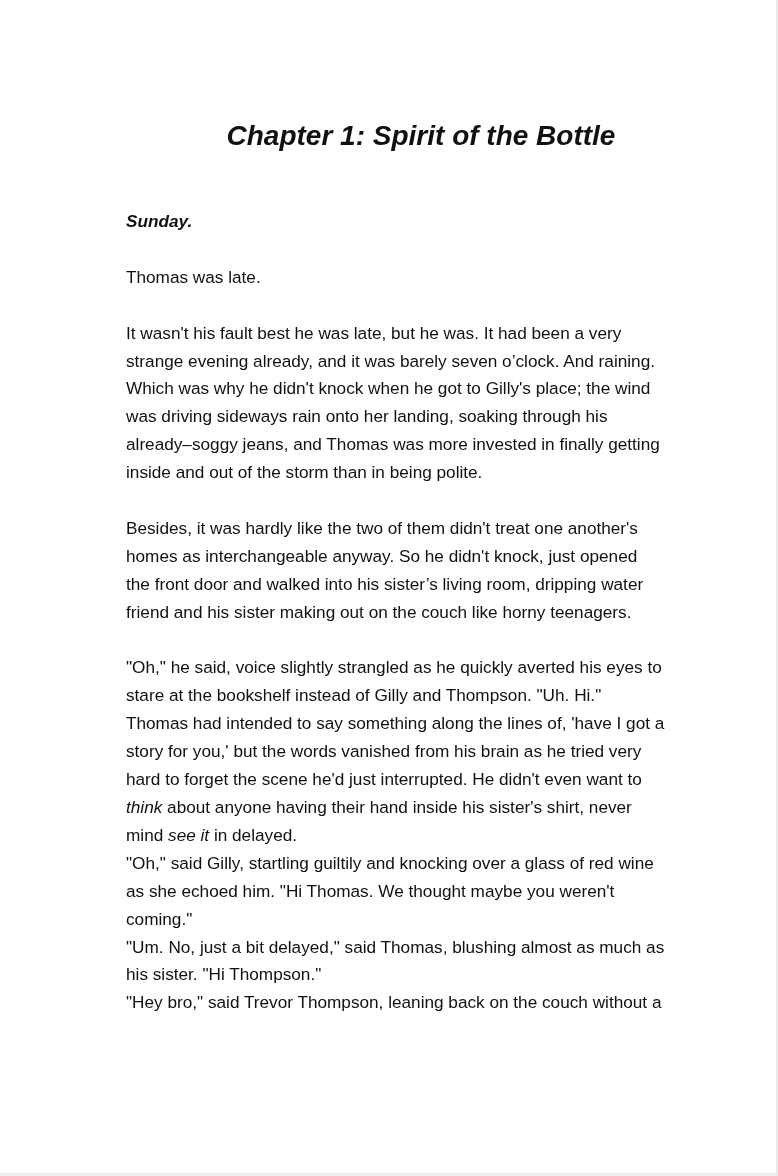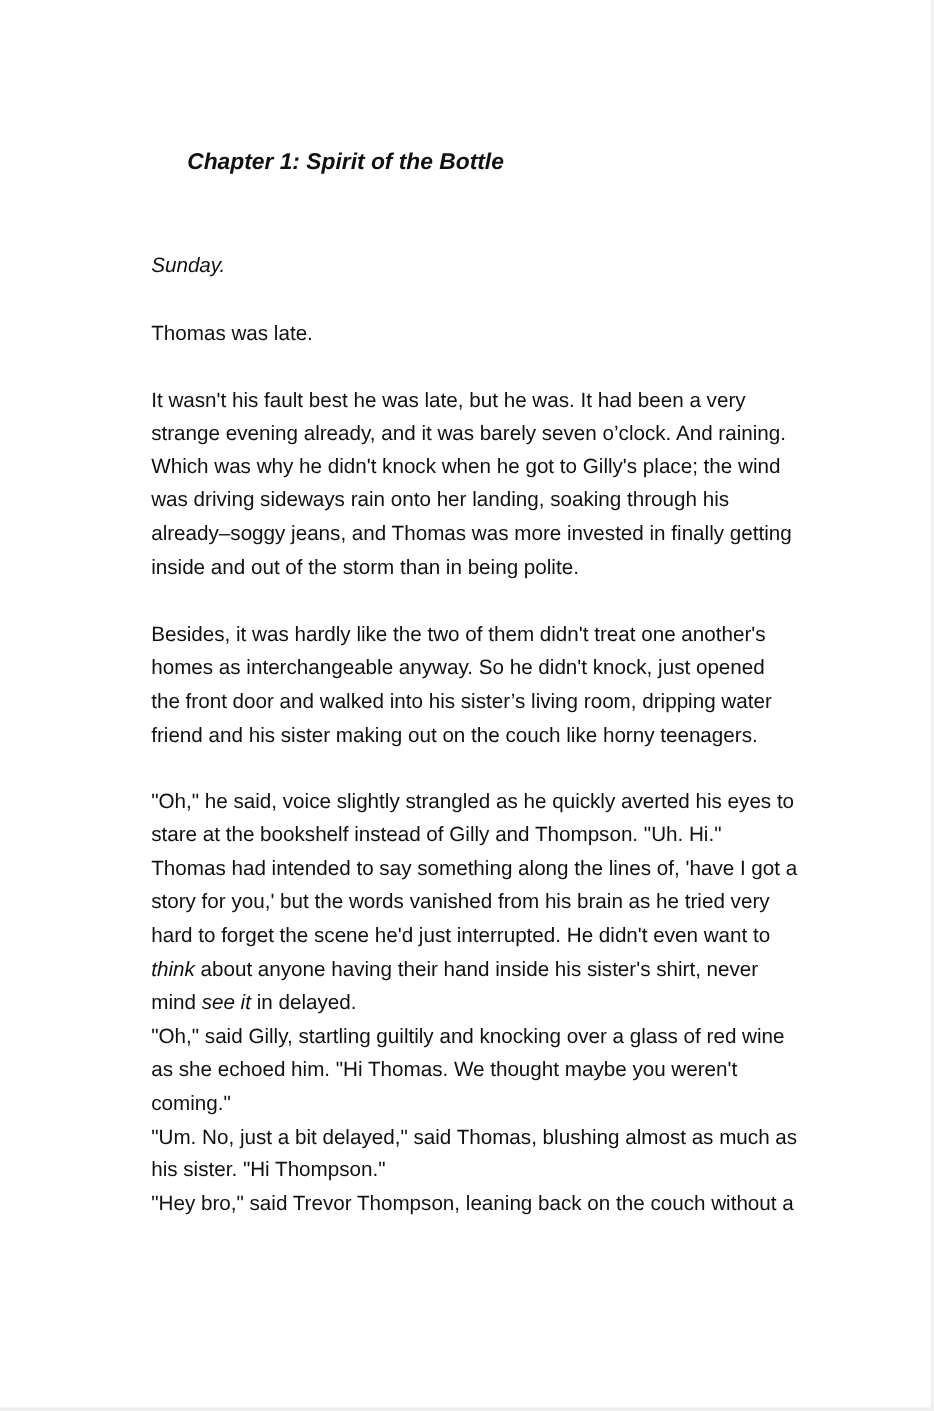--- a/index.html
+++ b/index.html
@@ -32,44 +32,44 @@
       color: #111111;
       font-size: 17.2px;
       line-height: 27.9px;
     }
     .chapter-title {
       position: absolute;
       left: 0;
       top: 119px;
       width: 560px;
       margin: 0;
-      text-align: left;
+      text-align: center;
       font-weight: bold;
       font-style: italic;
-      font-size: 19px;
+      font-size: 28px;
       line-height: 34px;
       color: #111111;
       padding-left: 30px;
       box-sizing: border-box;
     }
     .body-text {
       position: absolute;
       left: 0;
       top: 208px;
       width: 560px;
     }
     .para {
       margin: 0;
       white-space: nowrap;
     }
     .gap {
       height: 27.9px;
     }
     .day-heading {
-      font-weight: normal;
+      font-weight: bold;
       font-style: italic;
     }
     em { font-style: italic; }
   </style>
 </head>
 <body>
 
 <div class="page">
   <div class="content">
     <h1 class="chapter-title">Chapter 1: Spirit of the Bottle</h1>

